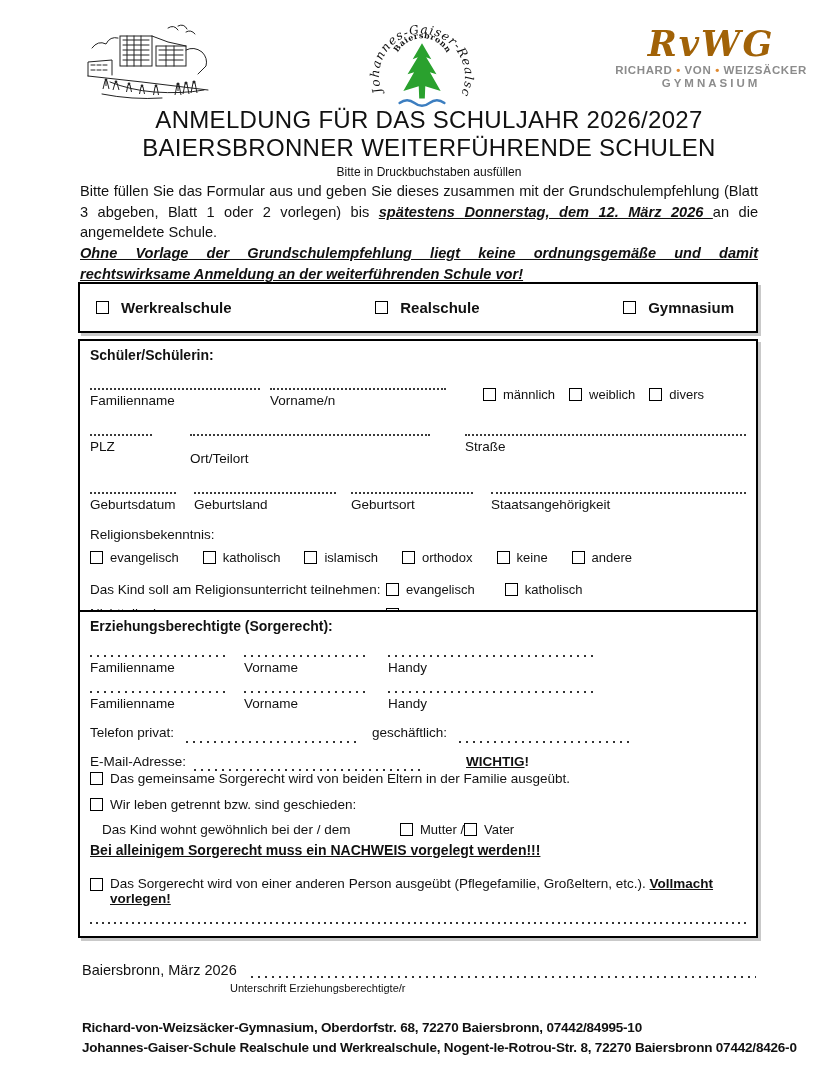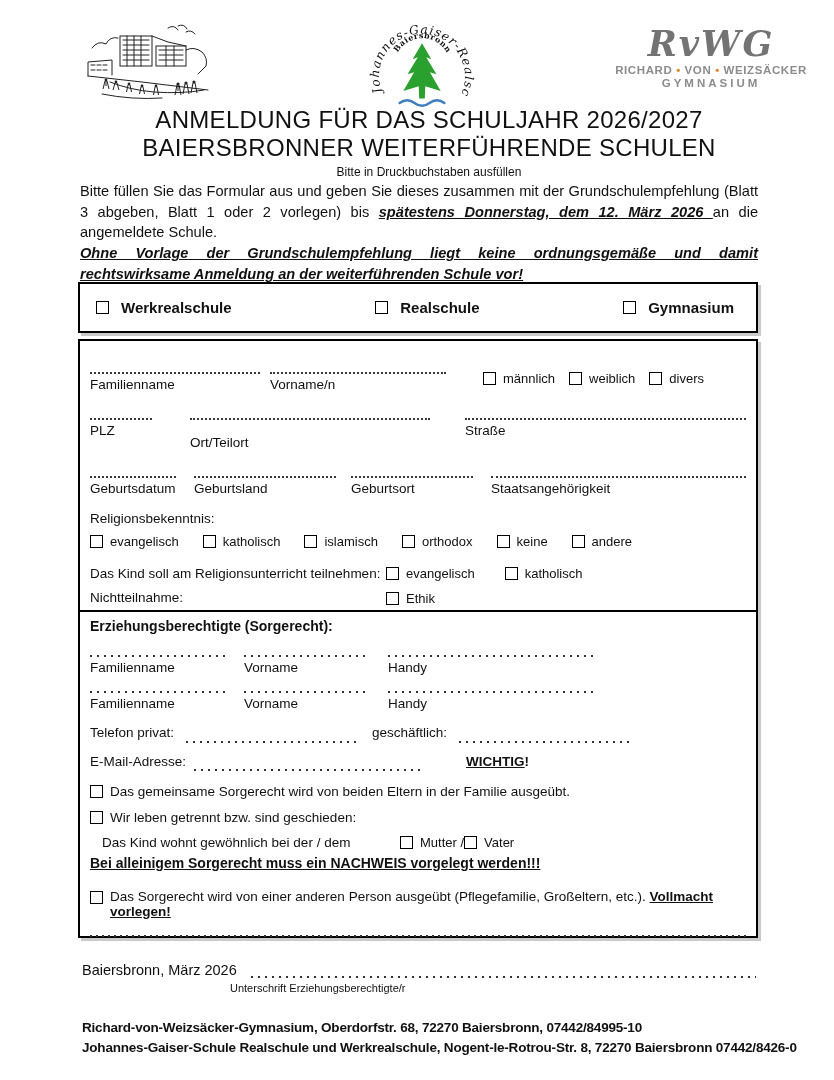--- a/index.html
+++ b/index.html
@@ -118,21 +118,21 @@
       <textPath href="#ringPath">Johannes-Gaiser-Realschule</textPath>
     </text>
     <text font-family="DejaVu Serif, serif" font-weight="bold" font-size="8.5" letter-spacing="0.5" fill="#111">
       <textPath href="#innerArc">Baiersbronn</textPath>
     </text>
     <path fill="#2AA12E" d="M60 40 L50 57 L55.5 55 L44.5 73 L51.5 71 L40 91 L56.5 86 L57 99 L63 99 L63.5 86 L80 91 L68.5 71 L75.5 73 L64.5 55 L70 57 Z"></path>
     <path fill="none" stroke="#3C7EC0" stroke-width="2.6" stroke-linecap="round" d="M36 104 Q44 98 52 104 Q60 110 68 104 Q76 98 84 104"></path>
   </svg>
 
   <div class="right-logo">
-    <div class="rvwg" style="color:#737373">RvWG</div>
+    <div class="rvwg" style="color:#a16207">RvWG</div>
     <div class="rlogo-line1" style="color:#8C8C8C"><span>RICHARD</span> <span style="color:#E0892E">•</span> <span>VON</span> <span style="color:#E0892E">•</span> <span>WEIZSÄCKER</span></div>
     <div class="rlogo-line2" style="color:#8C8C8C">GYMNASIUM</div>
   </div>
 
   <div class="titles">
     <div class="title">ANMELDUNG FÜR DAS SCHULJAHR 2026/2027</div>
     <div class="title">BAIERSBRONNER WEITERFÜHRENDE SCHULEN</div>
     <div class="subtitle">Bitte in Druckbuchstaben ausfüllen</div>
   </div>
 
@@ -150,20 +150,21 @@
       <span class="cb"></span>
       <span>Realschule</span>
     </div>
     <div class="cb-pair cb-pair-bold">
       <span class="cb"></span>
       <span>Gymnasium</span>
     </div>
   </div>
 
   <div class="box box-student">
+    <div class="sec-head">Schüler/Schülerin:</div>
 
     <div class="row" style="margin-top:14px;">
       <div class="field" style="width:170px;">
         <div class="dline"></div>
         <div class="flabel">Familienname</div>
       </div>
       <div class="field" style="width:176px; margin-left:10px;">
         <div class="dline"></div>
         <div class="flabel">Vorname/n</div>
       </div>
@@ -307,21 +308,21 @@
       <div class="sp-dots" style="width:172px; margin-left:12px;"></div>
     </div>
 
     <div class="row" style="margin-top:10px; align-items:flex-end;">
       <span class="txt">E-Mail-Adresse:</span>
       <div class="sp-dots" style="width:228px; margin-left:8px;"></div>
       <span class="txt bold-u" style="margin-left:44px;">WICHTIG</span>
       <span class="txt" style="font-weight:bold;"> !</span>
     </div>
 
-    <div class="cb-pair" style="margin-top:13px; font-size:13.5px;">
+    <div class="cb-pair" style="font-size:13.5px;">
       <span class="cb"></span>
       <span>Das gemeinsame Sorgerecht wird von beiden Eltern in der Familie ausgeübt.</span>
     </div>
 
     <div class="cb-pair" style="margin-top:11px; font-size:13.5px;">
       <span class="cb"></span>
       <span>Wir leben getrennt bzw. sind geschieden:</span>
     </div>
 
     <div class="row" style="margin-top:9px; align-items:center;">

